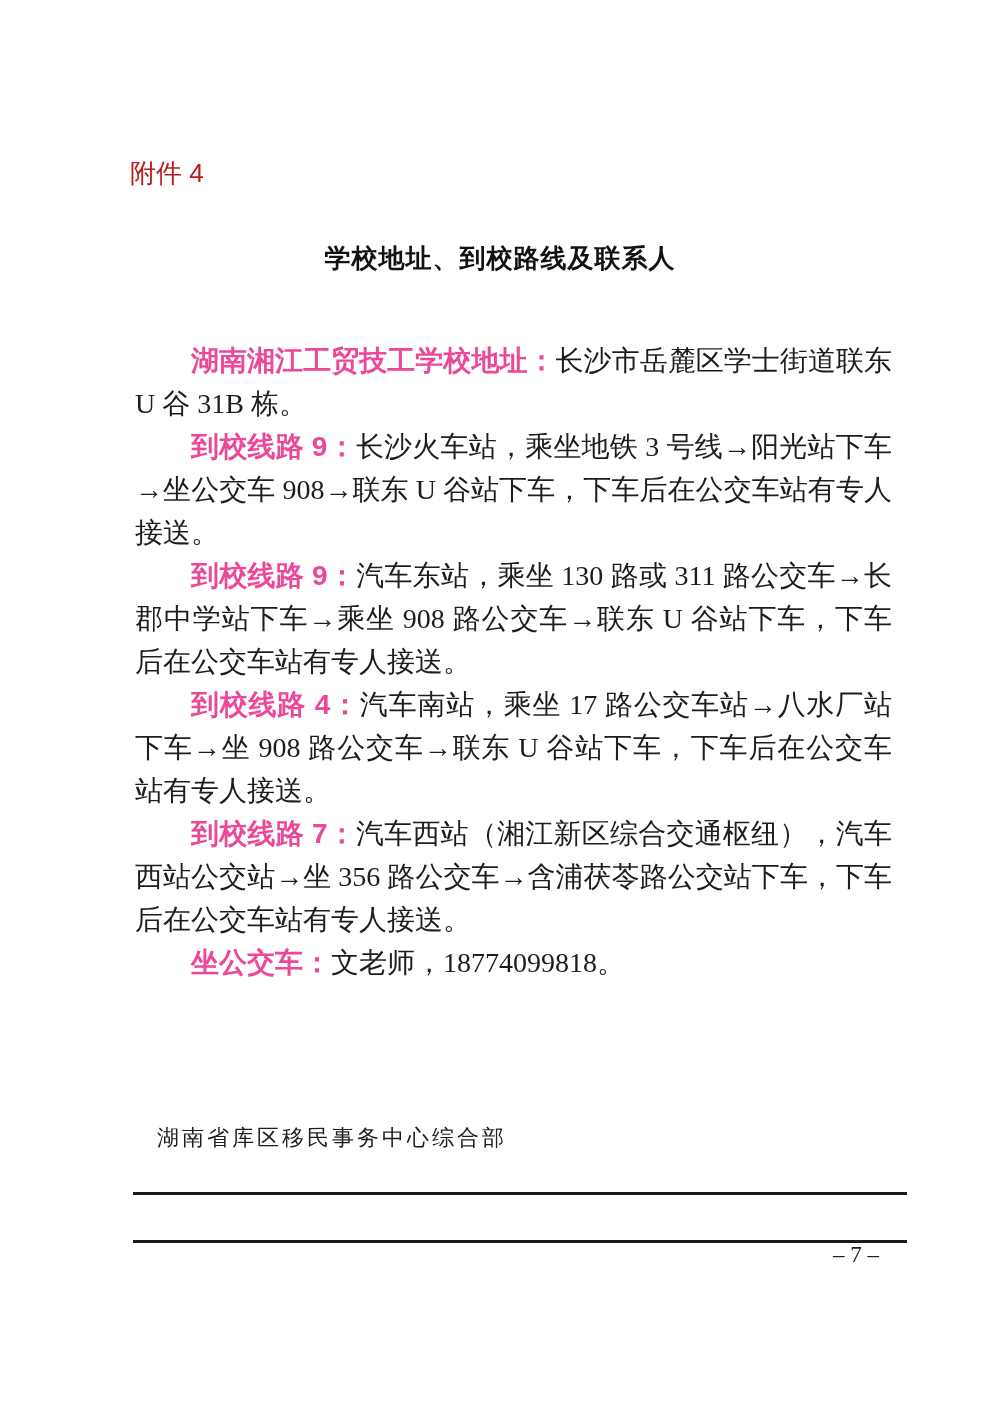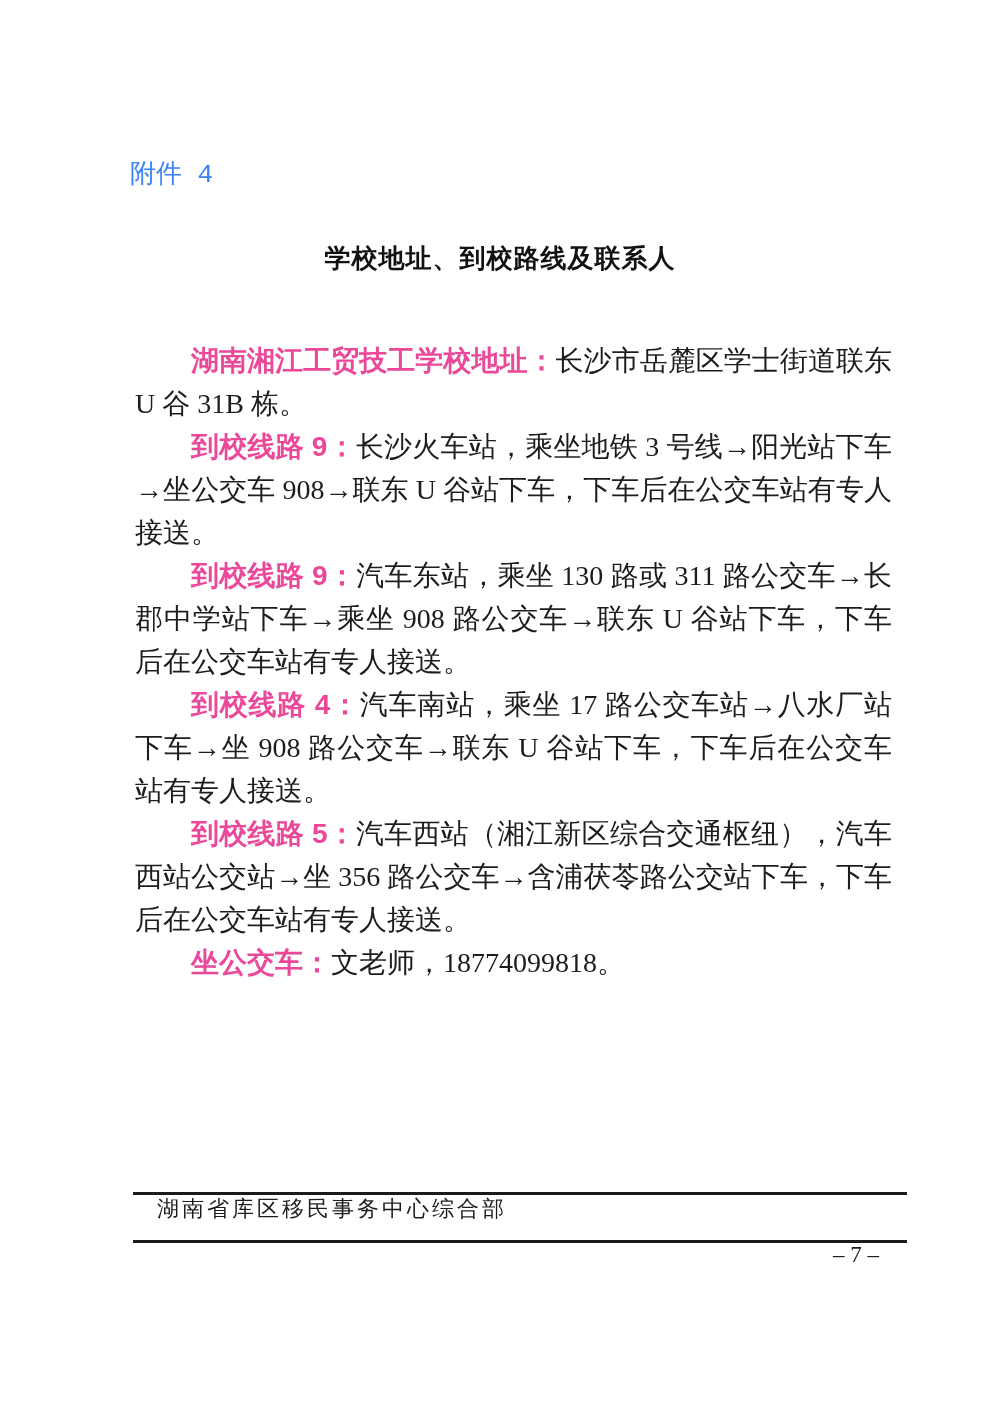--- a/index.html
+++ b/index.html
@@ -14,22 +14,22 @@
     background: #ffffff;
     color: #1d1d1d;
     font-family: "Liberation Serif", "DejaVu Serif", serif;
     overflow: hidden;
   }
   .attachment {
     position: absolute;
     left: 130px;
     top: 156px;
     font-size: 26px;
-    font-family: Liberation Mono, monospace;
-    color: #3b82f6;
+    font-family: Liberation Sans, sans-serif;
+    color: #b91c1c;
   }
   .doc-title {
     position: absolute;
     left: 0;
     top: 233px;
     width: 100%;
     text-align: center;
     font-size: 26px;
     line-height: 52px;
     font-weight: bold;
@@ -61,21 +61,21 @@
     left: 133px;
     width: 774px;
     height: 3px;
     background: #1a1a1a;
   }
   .rule-top { top: 1192px; }
   .rule-bottom { top: 1240px; }
   .footer-row {
     position: absolute;
     left: 133px;
-    top: 1195px;
+    top: 1124px;
     width: 774px;
     height: 27px;
     box-sizing: border-box;
     padding-left: 24px;
     padding-right: 28px;
     display: flex;
     justify-content: space-between;
     align-items: center;
     font-size: 22px;
     color: #1d1d1d;
@@ -104,21 +104,21 @@
   <div class="doc-body">
     <p><span class="lbl">湖南湘江工贸技工学校地址：</span><span>长沙市岳麓区学士街道联东 U 谷 31B 栋。</span></p>
 
     <p><span class="lbl">到校线路 9：</span><span>长沙火车站，乘坐地铁 3 号线→阳光站下车→坐公交车 908→联东 U 谷站下车，下车后在公交车站有专人接送。</span></p>
 
 
     <p><span class="lbl">到校线路 9：</span><span>汽车东站，乘坐 130 路或 311 路公交车→长郡中学站下车→乘坐 908 路公交车→联东 U 谷站下车，下车后在公交车站有专人接送。</span></p>
 
     <p><span class="lbl">到校线路 4：</span><span>汽车南站，乘坐 17 路公交车站→八水厂站下车→坐 908 路公交车→联东 U 谷站下车，下车后在公交车站有专人接送。</span></p>
 
-    <p><span class="lbl">到校线路 5：</span><span>汽车西站（湘江新区综合交通枢纽），汽车西站公交站→坐 356 路公交车→含浦茯苓路公交站下车，下车后在公交车站有专人接送。</span></p>
+    <p><span class="lbl">到校线路 7：</span><span>汽车西站（湘江新区综合交通枢纽），汽车西站公交站→坐 356 路公交车→含浦茯苓路公交站下车，下车后在公交车站有专人接送。</span></p>
 
     <p><span class="lbl">坐公交车：</span><span>文老师，18774099818。</span></p>
   </div>
 
   <div class="rule rule-top"></div>
 
   <div class="footer-row">
     <span class="footer-issuer">湖南省库区移民事务中心综合部</span>
   </div>
 

